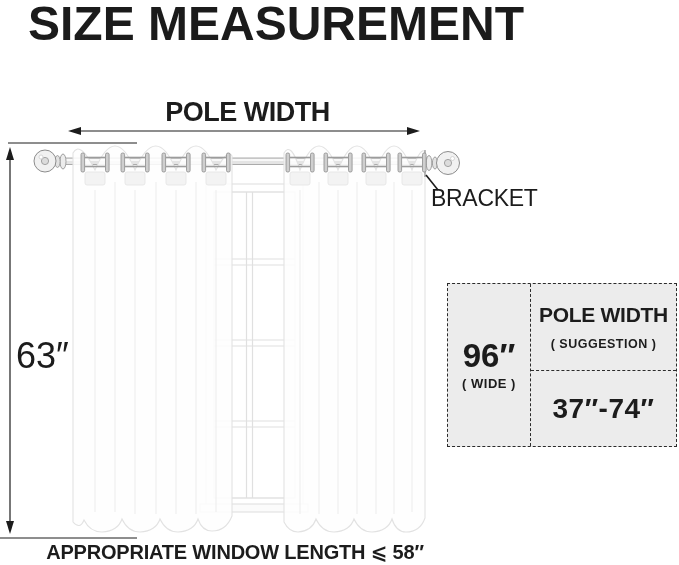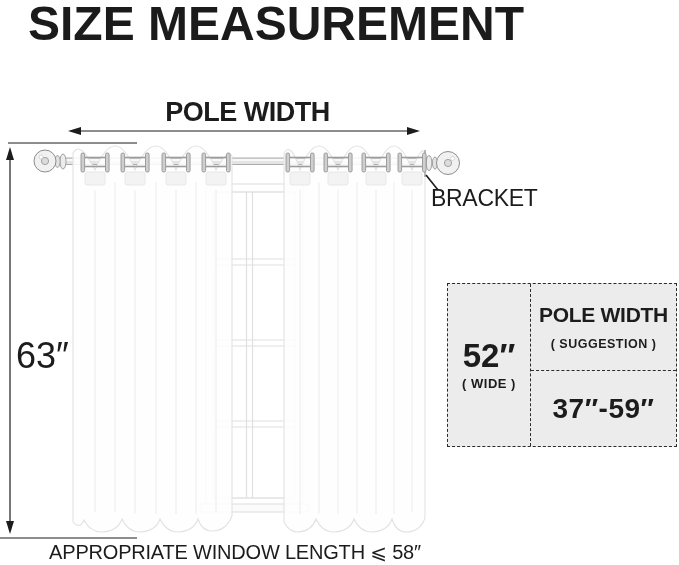--- a/index.html
+++ b/index.html
@@ -18,21 +18,21 @@
     font-size:27px;font-weight:700;letter-spacing:-0.5px;white-space:nowrap;
   }
   .bracket-label{
     left:431px;top:185px;font-size:23px;font-weight:400;letter-spacing:-0.3px;white-space:nowrap;
   }
   .len-label{
     left:16px;top:335px;font-size:36px;font-weight:500;letter-spacing:0px;white-space:nowrap;
   }
   .bottom-label{
     left:0;top:540px;width:470px;text-align:center;
-    font-size:20px;font-weight:400;letter-spacing:-0.2px;white-space:nowrap;
+    font-size:20px;font-weight:700;letter-spacing:-0.2px;white-space:nowrap;
   }
   .illus{position:absolute;left:0;top:0;width:679px;height:565px;}
 
   .info-box{
     left:447px;top:283px;width:230px;height:164px;box-sizing:border-box;
     background:#ececec;border:1.6px dashed #2b2b2b;
     display:grid;grid-template-columns:83px 1fr;grid-template-rows:87px 1fr;
   }
   .info-box .cell{display:flex;flex-direction:column;align-items:center;justify-content:center;box-sizing:border-box;}
   .cell-left{grid-row:1/3;border-right:1.6px dashed #2b2b2b;}
@@ -191,23 +191,23 @@
 </svg>
 
 <div class="abs title">SIZE MEASUREMENT</div>
 <div class="abs pole-width-label">POLE WIDTH</div>
 <div class="abs bracket-label">BRACKET</div>
 <div class="abs len-label">63″</div>
 <div class="abs bottom-label">APPROPRIATE WINDOW LENGTH ⩽ 58″</div>
 
 <div class="abs info-box">
   <div class="cell cell-left">
-    <div class="v-big">52″</div>
+    <div class="v-big">96″</div>
     <div class="v-sub">( WIDE )</div>
   </div>
   <div class="cell cell-tr">
     <div class="pw-title">POLE WIDTH</div>
     <div class="pw-sub">( SUGGESTION )</div>
   </div>
   <div class="cell cell-br">
-    <div class="pw-range">37″-59″</div>
+    <div class="pw-range">37″-74″</div>
   </div>
 </div>
 
 </body></html>

